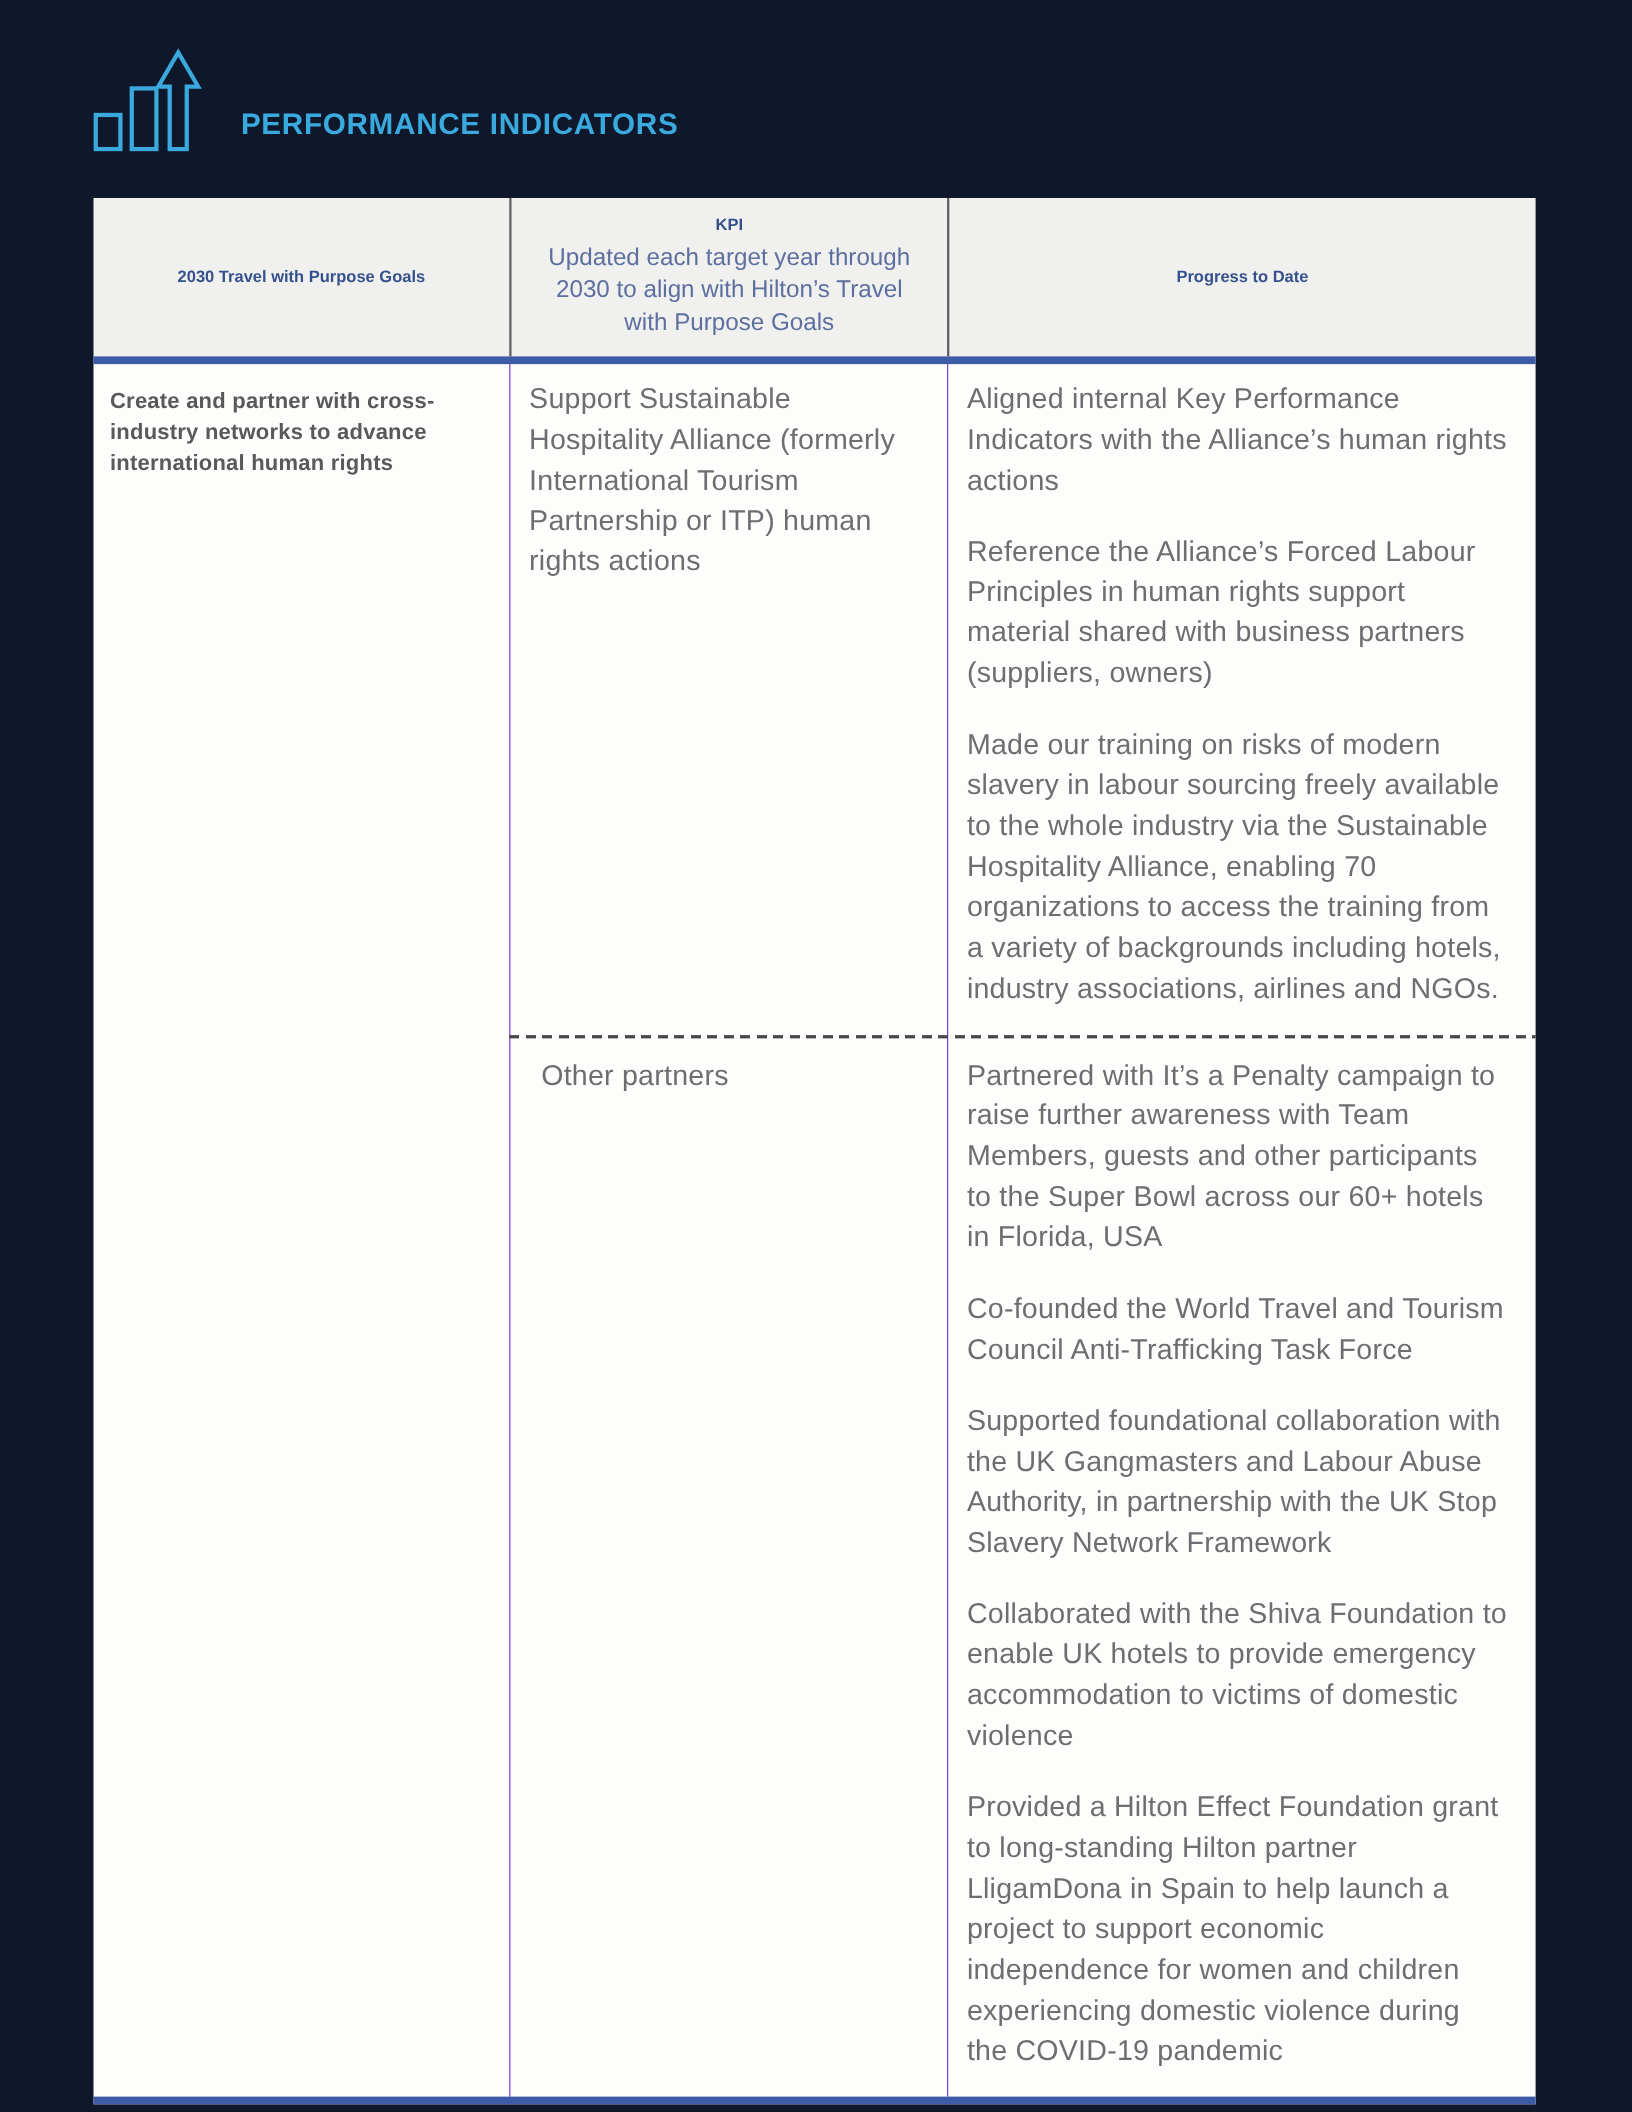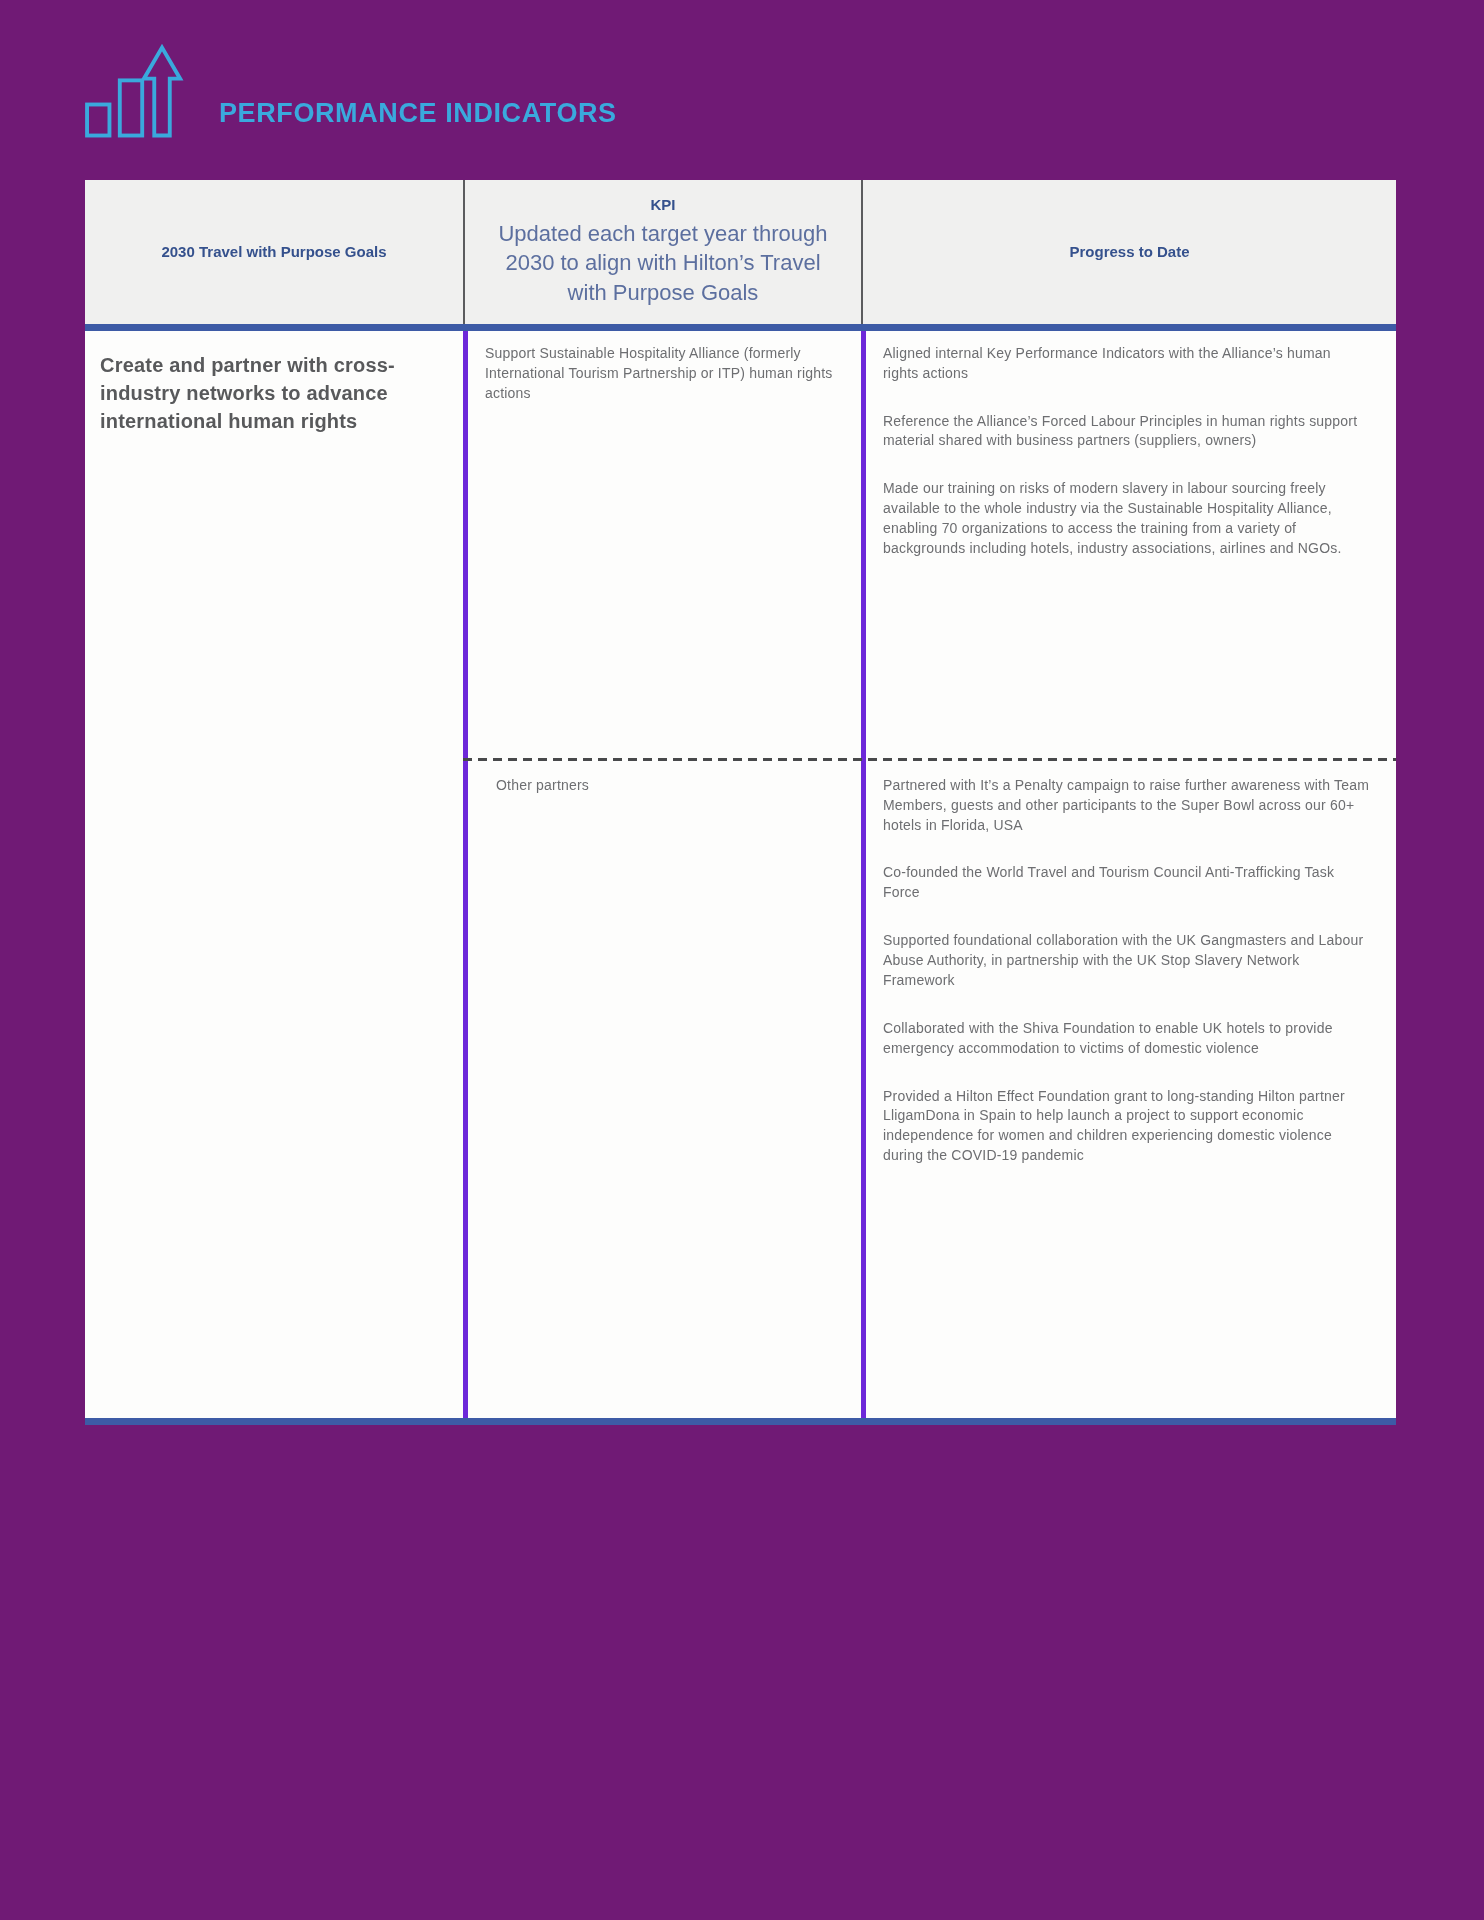--- a/index.html
+++ b/index.html
@@ -1,17 +1,17 @@
 <!DOCTYPE html>
 <html><head>
 <meta charset="utf-8">
 <style>
   html,body { margin:0; padding:0; background:#ffffff; }
   .page {
-    position:relative; width:1484px; height:1920px; background:#701a75;
+    position:relative; width:1484px; height:1920px; background:#0f172a;
     font-family:"Liberation Sans", sans-serif; overflow:hidden;
   }
 
   
   .doc-header { position:absolute; left:75px; top:40px; display:flex; align-items:flex-end; }
   .chart-icon svg { display:block; width:112px; height:98px; }
   .doc-title {
     color:#3aa9dd; font-size:27px; font-weight:bold; letter-spacing:0.6px;
     padding:0 0 9px 32px; white-space:nowrap;
   }
@@ -36,21 +36,21 @@
     grid-template-rows:minmax(427px,auto) minmax(660px,auto);
     background:#fdfdfc; border-bottom:7px solid #3d5ba6;
   }
   .goal-cell {
     grid-column:1; grid-row:1/3; display:flex; align-items:flex-start;
     padding:20px 56px 20px 15px;
   }
   .goal-text { color:#58595b; font-weight:bold; font-size:20px; line-height:1.4; letter-spacing:0.2px; }
 
   .cell {
-    border-left:5px solid #6d28d9; color:#6d6e71; font-size:14px;
+    border-left:1px solid #6d28d9; color:#6d6e71; font-size:26px;
     line-height:1.42; letter-spacing:0.2px; padding:13px 26px 24px 17px;
   }
   .cell p { margin:0 0 28px 0; }
   .cell p:last-child { margin-bottom:0; }
 
   .kpi-1      { grid-column:2; grid-row:1; }
   .progress-1 { grid-column:3; grid-row:1; }
   .kpi-2      { grid-column:2; grid-row:2; padding-top:18px;padding-left:28px; }
   .progress-2 { grid-column:3; grid-row:2; padding-top:18px; }
 

